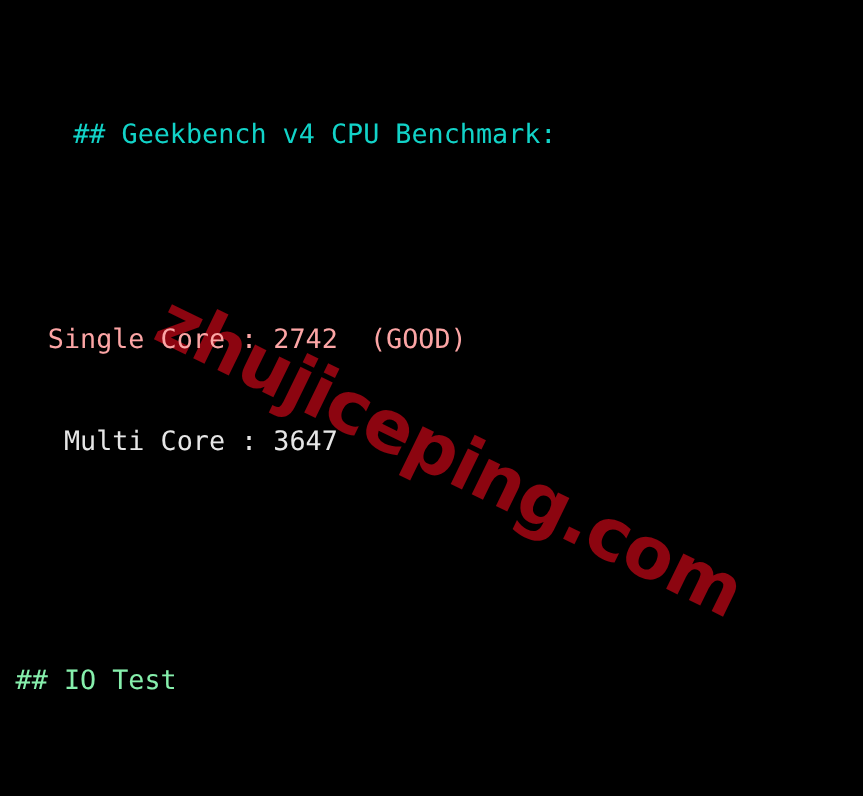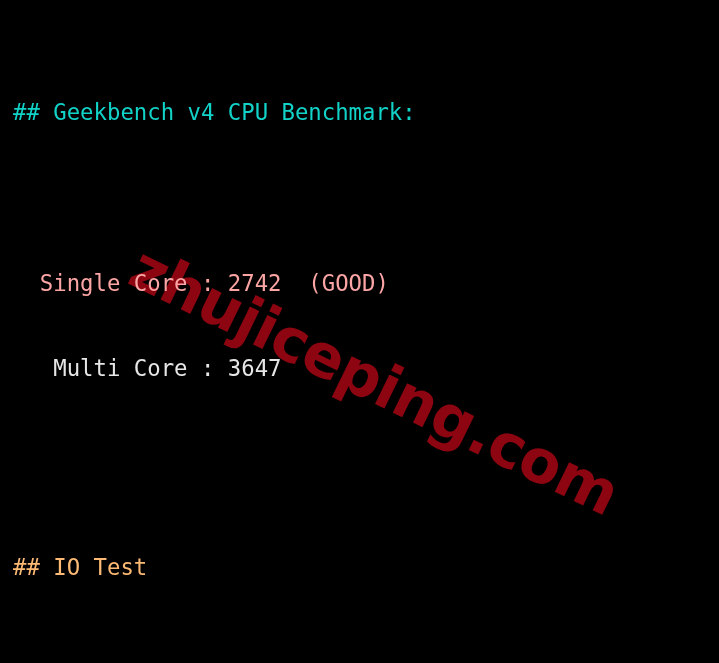--- a/index.html
+++ b/index.html
@@ -63,27 +63,27 @@
 </style>
 </head>
 <body>
 
 <div id="terminal" style="background: rgb(0, 0, 0);">
 
   <div id="watermark" style="color: rgb(140, 5, 16);">zhujiceping.com</div>
 
   <div id="lines">
 
-    <span class="line hdr" style="color: rgb(18, 211, 200);">## Geekbench v4 CPU Benchmark:</span>
+    <span class="line hdr" style="color: rgb(18, 211, 200); margin-left: 48px;">## Geekbench v4 CPU Benchmark:</span>
     <span class="line blank"> </span>
     <span class="line val" style="color: #fca5a5;">  Single Core : 2742  (GOOD)</span>
     <span class="line val" style="color: rgb(230, 230, 230);">   Multi Core : 3647</span>
     <span class="line blank"> </span>
 
-    <span class="line hdr" style="color: #fdba74;">## IO Test</span>
+    <span class="line hdr" style="color: #86efac;">## IO Test</span>
     <span class="line blank"> </span>
 
     
     
     
     
     
 
     
     

